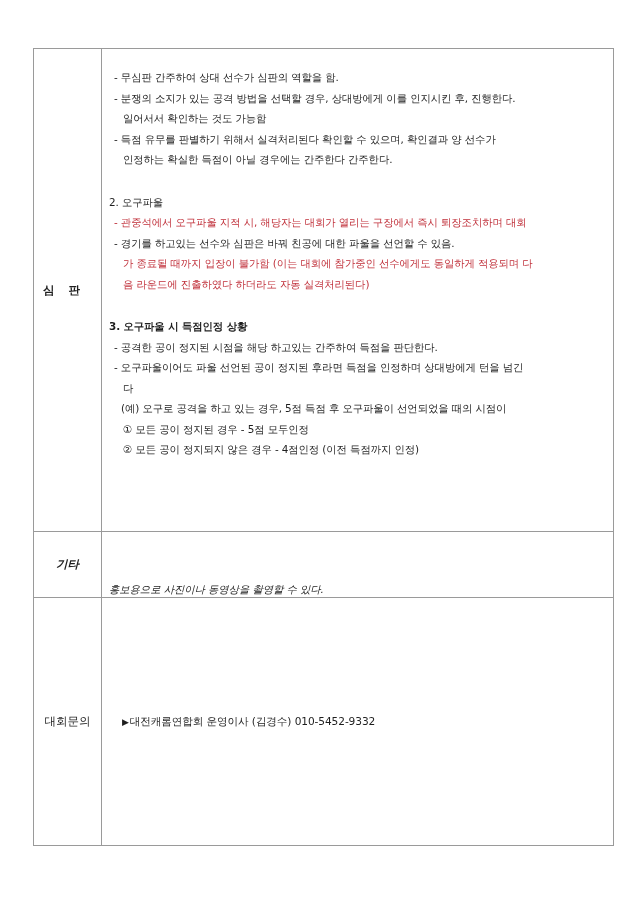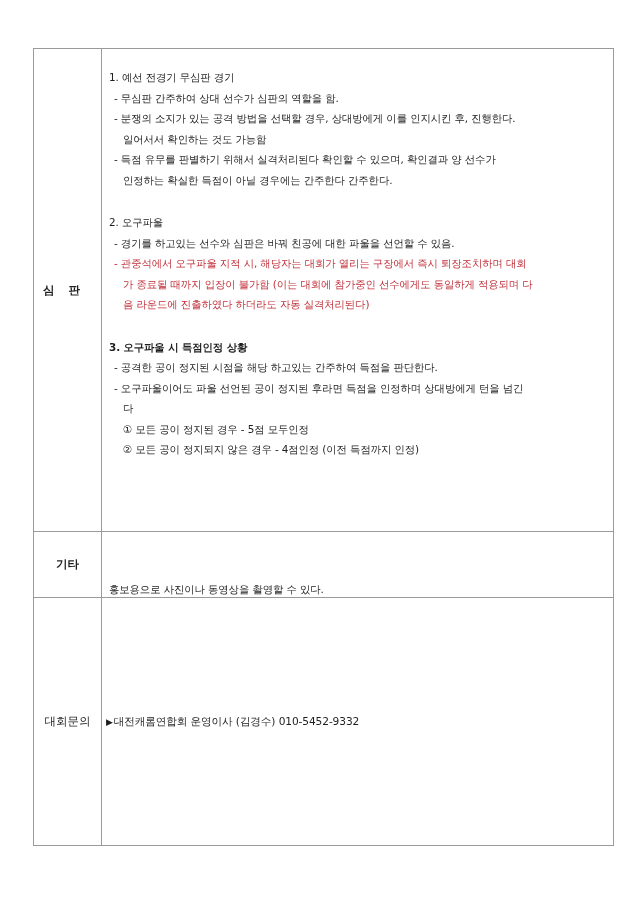--- a/index.html
+++ b/index.html
@@ -15,72 +15,72 @@
     .row { display: flex; border-top: 1.5px solid #9a9a9a; box-sizing: border-box; }
     .row:first-child { border-top: none; }
     .label-cell {
       width: 67px; flex: none; border-right: 1.5px solid #9a9a9a;
       display: flex; align-items: center; justify-content: center;
       font-size: 11.5px; font-weight: bold; color: #1e1e1e;
     }
     .label-cell.normal { font-weight: normal; }
     .content-cell { flex: 1; padding-left: 7px; font-size: 10.4px; letter-spacing: -0.1px; }
     .row-referee { height: 482px; }
-    .row-other { height: 66px; }
+    .row-other { height: 66px; font-style: italic; }
     .row-contact { height: 248px; }
     .line { height: 20.5px; line-height: 20.5px; white-space: nowrap; }
     .ind1 { padding-left: 5px; }
     .ind2 { padding-left: 14px; }
     .ind3 { padding-left: 12px; }
     .red { color: #c0303a; }
     .bold { font-weight: bold; }
     .gap { height: 20px; }
     .label-spaced { letter-spacing: 14px; padding-left: 2px; }
     .other-text { display: flex; align-items: flex-end; height: 100%; }
     .contact-list { display: flex; flex-direction: column; justify-content: center; height: 100%; }
-    .contact-line { height: 21px; line-height: 21px; font-size: 10.6px; white-space: pre; }
+    .contact-line { height: 21px; line-height: 21px; font-size: 10.6px; white-space: pre; margin-left: 16px; }
     .tri { font-size: 9px; margin-right: 1px; }
   </style>
 </head>
 <body>
 
 <div class="doc-table">
 
   <div class="row row-referee">
     <div class="label-cell">
       <span class="label-spaced">심판</span>
     </div>
     <div class="content-cell" style="padding-top:18px;">
 
       <div>
-        <div class="line">1. 예선 전경기 무심판 경기</div>
         <div class="line ind1">- 무심판 간주하여 상대 선수가 심판의 역할을 함.</div>
         <div class="line ind1">- 분쟁의 소지가 있는 공격 방법을 선택할 경우, 상대방에게 이를 인지시킨 후, 진행한다.</div>
         <div class="line ind2">일어서서 확인하는 것도 가능함</div>
         <div class="line ind1">- 득점 유무를 판별하기 위해서 실격처리된다 확인할 수 있으며, 확인결과 양 선수가</div>
         <div class="line ind2">인정하는 확실한 득점이 아닐 경우에는 간주한다 간주한다.</div>
       </div>
 
       <div class="gap" style="height:22px;"></div>
 
       <div>
         <div class="line">2. 오구파울</div>
+        <div class="line ind1 red">- 관중석에서 오구파울 지적 시, 해당자는 대회가 열리는 구장에서 즉시 퇴장조치하며 대회</div>
         <div class="line ind1">- 경기를 하고있는 선수와 심판은 바꿔 친공에 대한 파울을 선언할 수 있음.</div>
-        <div class="line ind1 red">- 관중석에서 오구파울 지적 시, 해당자는 대회가 열리는 구장에서 즉시 퇴장조치하며 대회</div>
         <div class="line ind2 red">가 종료될 때까지 입장이 불가함 (이는 대회에 참가중인 선수에게도 동일하게 적용되며 다</div>
         <div class="line ind2 red">음 라운드에 진출하였다 하더라도 자동 실격처리된다)</div>
       </div>
 
       <div class="gap" style="height:22px;"></div>
 
       <div>
         <div class="line bold">3. 오구파울 시 득점인정 상황</div>
         <div class="line ind1">- 공격한 공이 정지된 시점을 해당 하고있는 간주하여 득점을 판단한다.</div>
         <div class="line ind1">- 오구파울이어도 파울 선언된 공이 정지된 후라면 득점을 인정하며 상대방에게 턴을 넘긴</div>
         <div class="line ind2">다</div>
+        <div class="line ind3">(예) 오구로 공격을 하고 있는 경우, 5점 득점 후 오구파울이 선언되었을 때의 시점이</div>
         <div class="line ind2">① 모든 공이 정지된 경우 - 5점 모두인정</div>
         <div class="line ind2">② 모든 공이 정지되지 않은 경우 - 4점인정 (이전 득점까지 인정)</div>
       </div>
     </div>
   </div>
 
   <div class="row row-other">
     <div class="label-cell">
       <span>기타</span>
     </div>

